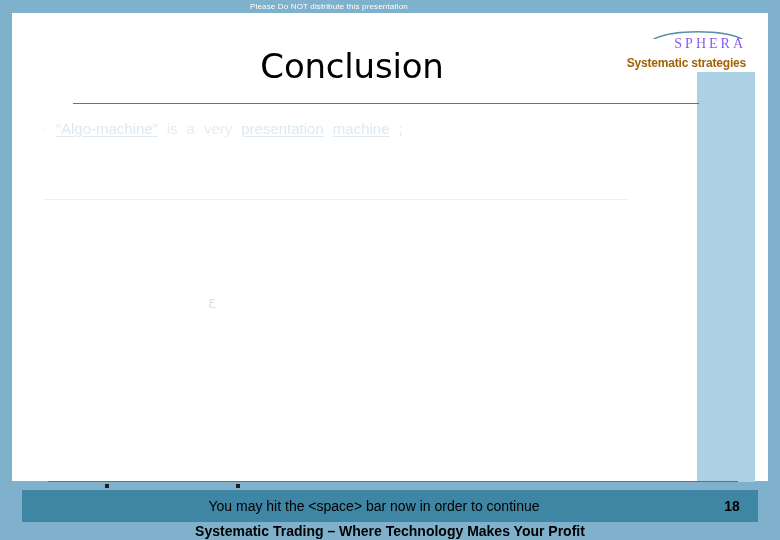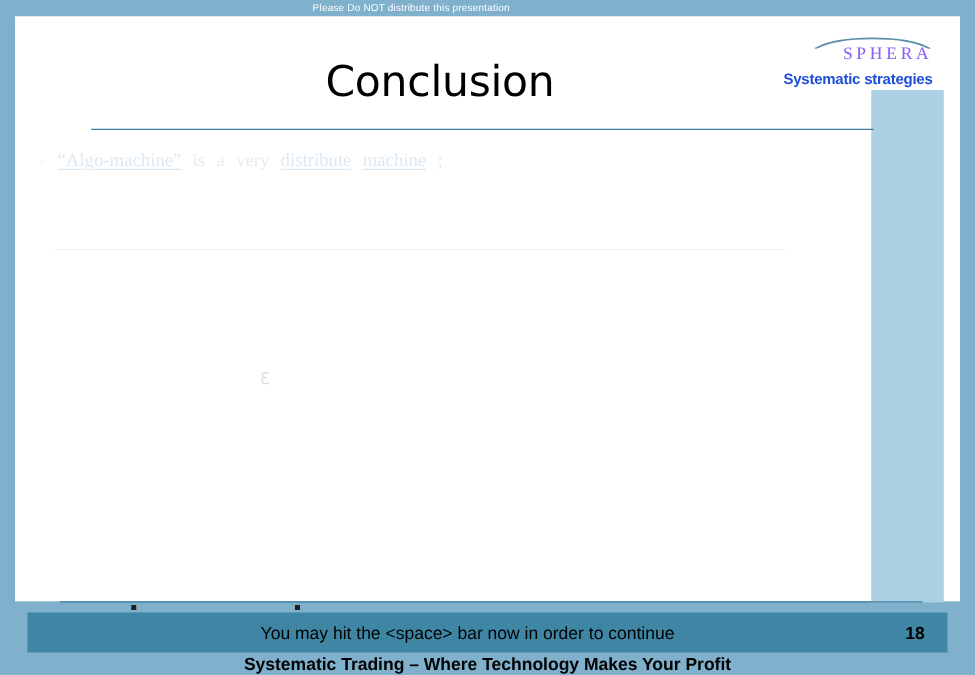--- a/index.html
+++ b/index.html
@@ -110,45 +110,45 @@
     letter-spacing: 3px;
     color: #8b5cf6;
     font-weight: 400;
   }
   #logo-tagline {
     position: absolute;
     right: 4px;
     top: 29px;
     font-family: "Liberation Sans", sans-serif;
     font-size: 12px;
-    color: #1d4ed8;
+    color: #a16207;
     font-weight: 600;
     letter-spacing: -0.2px;
     white-space: nowrap;
   }
 
   
   #body-area {
     position: absolute;
     left: 0; top: 96px;
     width: 756px;
     height: 372px;
   }
 
   .bullet-row {
     position: absolute;
-    left: 20px;
+    left: 30px;
     top: 9px;
     width: 640px;
     display: flex;
     align-items: baseline;
     font-size: 15px;
     line-height: 22px;
     white-space: nowrap;
-    font-family: Liberation Serif, serif;
+    font-family: Liberation Sans, sans-serif;
   }
   .bullet-marker {
     display: inline-block;
     width: 14px;
     flex: 0 0 14px;
     color: #eef4f8;
     font-size: 11px;
     line-height: 22px;
   }
   .frag {
@@ -283,21 +283,21 @@
     </div>
 
     <div id="body-area">
 
       <div class="bullet-row">
         <span class="bullet-marker">▫</span>
         <span class="frag hl">“Algo-machine”</span>
         <span class="frag dim">is</span>
         <span class="frag dim">a</span>
         <span class="frag dim">very</span>
-        <span class="frag hl">distribute</span>
+        <span class="frag hl">presentation</span>
         <span class="frag hl">machine</span>
         <span class="frag tail">;</span>
       </div>
 
       <div id="sub-rule"></div>
 
       <div id="ghost-glyph">Ɛ</div>
 
       <div class="tick-mark" id="tick-1"></div>
       <div class="tick-mark" id="tick-2"></div>

